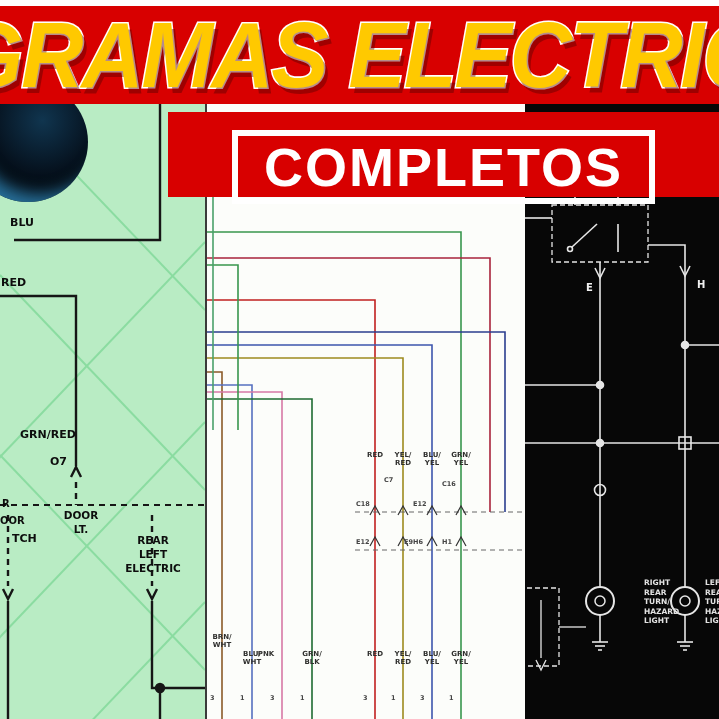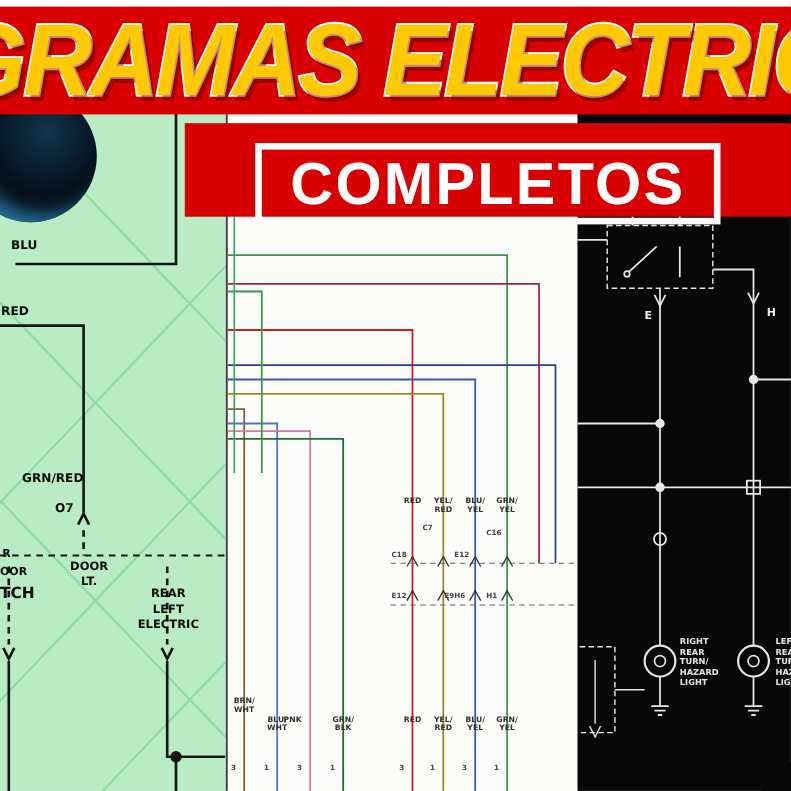--- a/index.html
+++ b/index.html
@@ -164,21 +164,21 @@
       <path d="M34,627 H61"></path>
     </g>
   </svg>
 
   <span class="lbl gl" style="left:10px;top:216px">BLU</span>
   <span class="lbl gl" style="left:1px;top:276px">RED</span>
   <span class="lbl gl" style="left:20px;top:428px">GRN/RED</span>
   <span class="lbl gl" style="left:50px;top:455px">O7</span>
   <span class="lbl gl" style="left:2px;top:498px;font-size:10px">R</span>
   <span class="lbl gl" style="left:0px;top:515px;font-size:10px">OOR</span>
-  <span class="lbl gl" style="left:0px;top:532px;font-size:14px">TCH</span>
+  <span class="lbl gl" style="left:12px;top:532px;font-size:11px">TCH</span>
 
   <div class="lbl gl stack" style="left:58px;top:508px;width:46px;font-size:10.5px;line-height:14px">
     <div>DOOR</div>
     <div>LT.</div>
   </div>
   <div class="lbl gl stack" style="left:116px;top:533px;width:74px;font-size:10.5px;line-height:14px">
     <div>REAR</div>
     <div>LEFT</div>
     <div>ELECTRIC</div>
   </div>
@@ -248,21 +248,21 @@
   <span class="lbl wc" style="left:270px;top:694px">3</span>
   <span class="lbl wc" style="left:300px;top:694px">1</span>
   <span class="lbl wc" style="left:363px;top:694px">3</span>
   <span class="lbl wc" style="left:391px;top:694px">1</span>
   <span class="lbl wc" style="left:420px;top:694px">3</span>
   <span class="lbl wc" style="left:449px;top:694px">1</span>
 
   <span class="lbl big-bl" style="left:586px;top:282px">E</span>
   <span class="lbl big-bl" style="left:697px;top:279px">H</span>
 
-  <div class="lbl bl" style="left:618px;top:578px;width:46px">
+  <div class="lbl bl" style="left:644px;top:578px;width:46px">
     <div>RIGHT</div>
     <div>REAR</div>
     <div>TURN/</div>
     <div>HAZARD</div>
     <div>LIGHT</div>
   </div>
   <div class="lbl bl" style="left:705px;top:578px;width:46px">
     <div>LEFT</div>
     <div>REAR</div>
     <div>TURN/</div>

